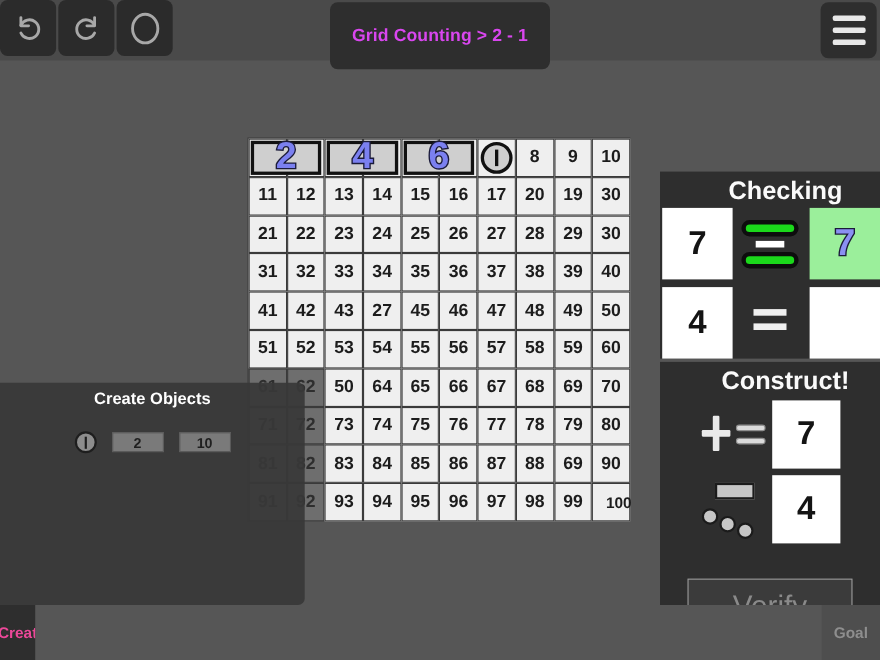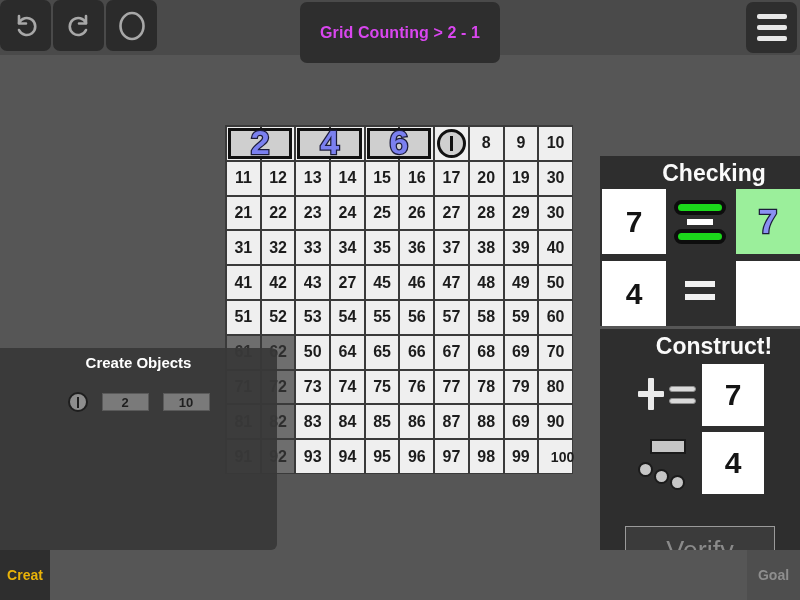--- a/index.html
+++ b/index.html
@@ -221,24 +221,24 @@
     color: #8a8a8a; font-size: 27px; font-weight: normal;
     cursor: pointer;
   }
 
   
   .bottombar {
     position: absolute; left: 0; bottom: 0; width: 800px; height: 50px;
     background: #565656;
   }
   .bottom-left {
-    position: absolute; left: 0; top: 0; width: 50px; height: 50px;
+    position: absolute; left: 0; top: 0; width: 32px; height: 50px;
     background: #2e2e2e;
     display: flex; align-items: center; justify-content: center;
-    color: #eab308; font-size: 14px; font-weight: bold;
+    color: #ec4899; font-size: 14px; font-weight: bold;
     cursor: pointer; overflow: hidden;
   }
   .bottom-right {
     position: absolute; right: 0; top: 0; width: 53px; height: 50px;
     background: #4e4e4e;
     display: flex; align-items: center; justify-content: center;
     color: #8e8e8e; font-size: 14px; font-weight: bold;
     cursor: pointer;
   }
 </style>

